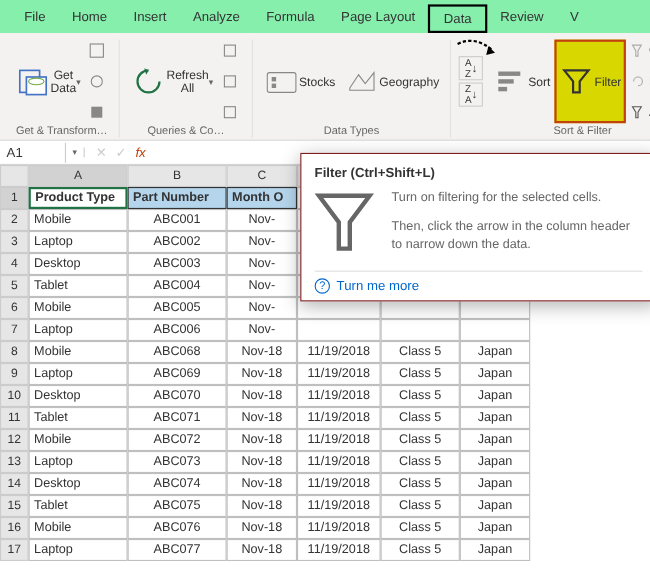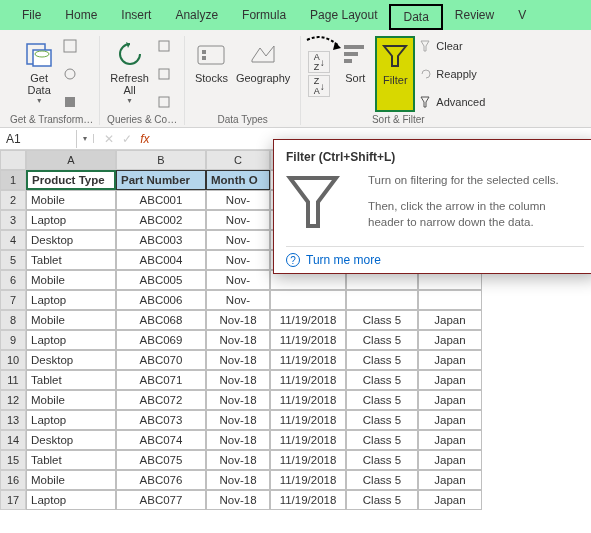--- a/index.html
+++ b/index.html
@@ -9,54 +9,54 @@
 .tabs { display: flex; padding: 4px 0 0 10px; background: #86efac; }
 .tab { padding: 4px 12px; font-size: 12px; cursor: pointer; }
 .tab.highlight { border: 2px solid #000; font-weight: 400; }
 
 
 .ribbon { display: flex; border-bottom: 1px solid #d4d4d4; padding: 6px 4px 2px 4px; height: 98px; background: #f3f2f1; }
 .ribbon-group { display: flex; flex-direction: column; align-items: center; border-right: 1px solid #e1e1e1; padding: 0 6px; }
 .ribbon-group-inner { display: flex; flex: 1; }
 .ribbon-label { font-size: 10px; color: #666; margin-top: 2px; }
 
-.big-btn { display: flex; flex-direction: column; align-items: center; justify-content: flex-start; padding: 2px 4px; cursor: pointer; min-width: 40px; }
+.big-btn { display: flex; flex-direction: row; align-items: center; justify-content: flex-start; padding: 2px 4px; cursor: pointer; min-width: 40px; }
 .big-btn .icon-box { width: 32px; height: 32px; display: flex; align-items: center; justify-content: center; }
 .big-btn-label { font-size: 11px; line-height: 12px; text-align: center; margin-top: 2px; }
 
 .small-btns { display: flex; flex-direction: column; justify-content: space-between; }
 .small-btn { display: flex; align-items: center; padding: 1px 4px; font-size: 11px; cursor: pointer; height: 20px; }
 .small-btn .mini-icon { width: 14px; height: 14px; margin-right: 3px; }
 
 .sort-col { display: flex; flex-direction: column; justify-content: center; margin-right: 4px; }
 .sort-mini { width: 22px; height: 22px; border: 1px solid #ccc; display: flex; align-items: center; justify-content: center; font-size: 10px; margin: 1px; cursor: pointer; }
 
 .filter-wrap { position: relative; }
-.filter-highlight { background: #d8d800; border: 2px solid #15803d; padding: 2px; }
+.filter-highlight { background: #d8d800; border: 2px solid #c2410c; padding: 2px; }
 .dashed-arrow { position: absolute; left: -30px; top: -6px; width: 40px; height: 40px; pointer-events: none; }
 
 
 .formula-bar { display: flex; align-items: center; border-bottom: 1px solid #d4d4d4; height: 22px; background: #fff; }
-.name-box { width: 77px; border-right: 1px solid #ccc; padding: 2px 6px; font-size: 12px; }
+.name-box { width: 60px; border-right: 1px solid #ccc; padding: 2px 6px; font-size: 12px; }
 .fx-area { display: flex; align-items: center; padding: 0 6px; }
 .fx-btn { font-style: italic; color: #c2410c; font-size: 12px; margin: 0 4px; cursor: pointer; }
 
 
 .grid { display: grid; grid-template-columns: 26px 90px 90px 64px 76px 72px 64px; }
 .corner, .col-h, .row-h { background: #e6e6e6; border: 0.5px solid #ccc; font-size: 11px; display: flex; align-items: center; justify-content: center; height: 20px; }
 .row-h.sel, .col-h.sel { background: #d2d2d2; }
 .cell { border: 0.5px solid #bfbfbf; height: 20px; padding: 0 4px; font-size: 11.5px; display: flex; align-items: center; overflow: hidden; white-space: nowrap; }
 .cell.center { justify-content: center; }
 .header-row .cell { background: #b4d5ec; font-weight: bold; border: 1px solid #333; }
 .sel-cell { border: 2px solid #217346 !important; }
 
 
 .tooltip { position: absolute; left: 273px; top: 139px; width: 324px; background: #fff; border: 1px solid #7f1d1d; box-shadow: 0 4px 16px rgba(0,0,0,0.3); z-index: 100; padding: 10px 12px 6px 12px; }
 .tooltip-title { font-weight: bold; font-size: 12px; margin-bottom: 8px; }
-.tooltip-body { display: flex; gap: 28px; }
+.tooltip-body { display: flex; gap: 16px; }
 .tooltip-icon { width: 54px; height: 60px; flex-shrink: 0; }
 .tooltip-text { font-size: 11.5px; color: #666; line-height: 1.4; }
 .tooltip-text p { margin-bottom: 10px; }
 .tooltip-footer { border-top: 1px solid #ddd; margin-top: 6px; padding-top: 6px; display: flex; align-items: center; gap: 6px; color: #0066cc; font-size: 12px; cursor: pointer; }
 
 .chev { font-size: 8px; color: #666; }
 svg { display: block; }
 </style>
 </head>
 <body>

